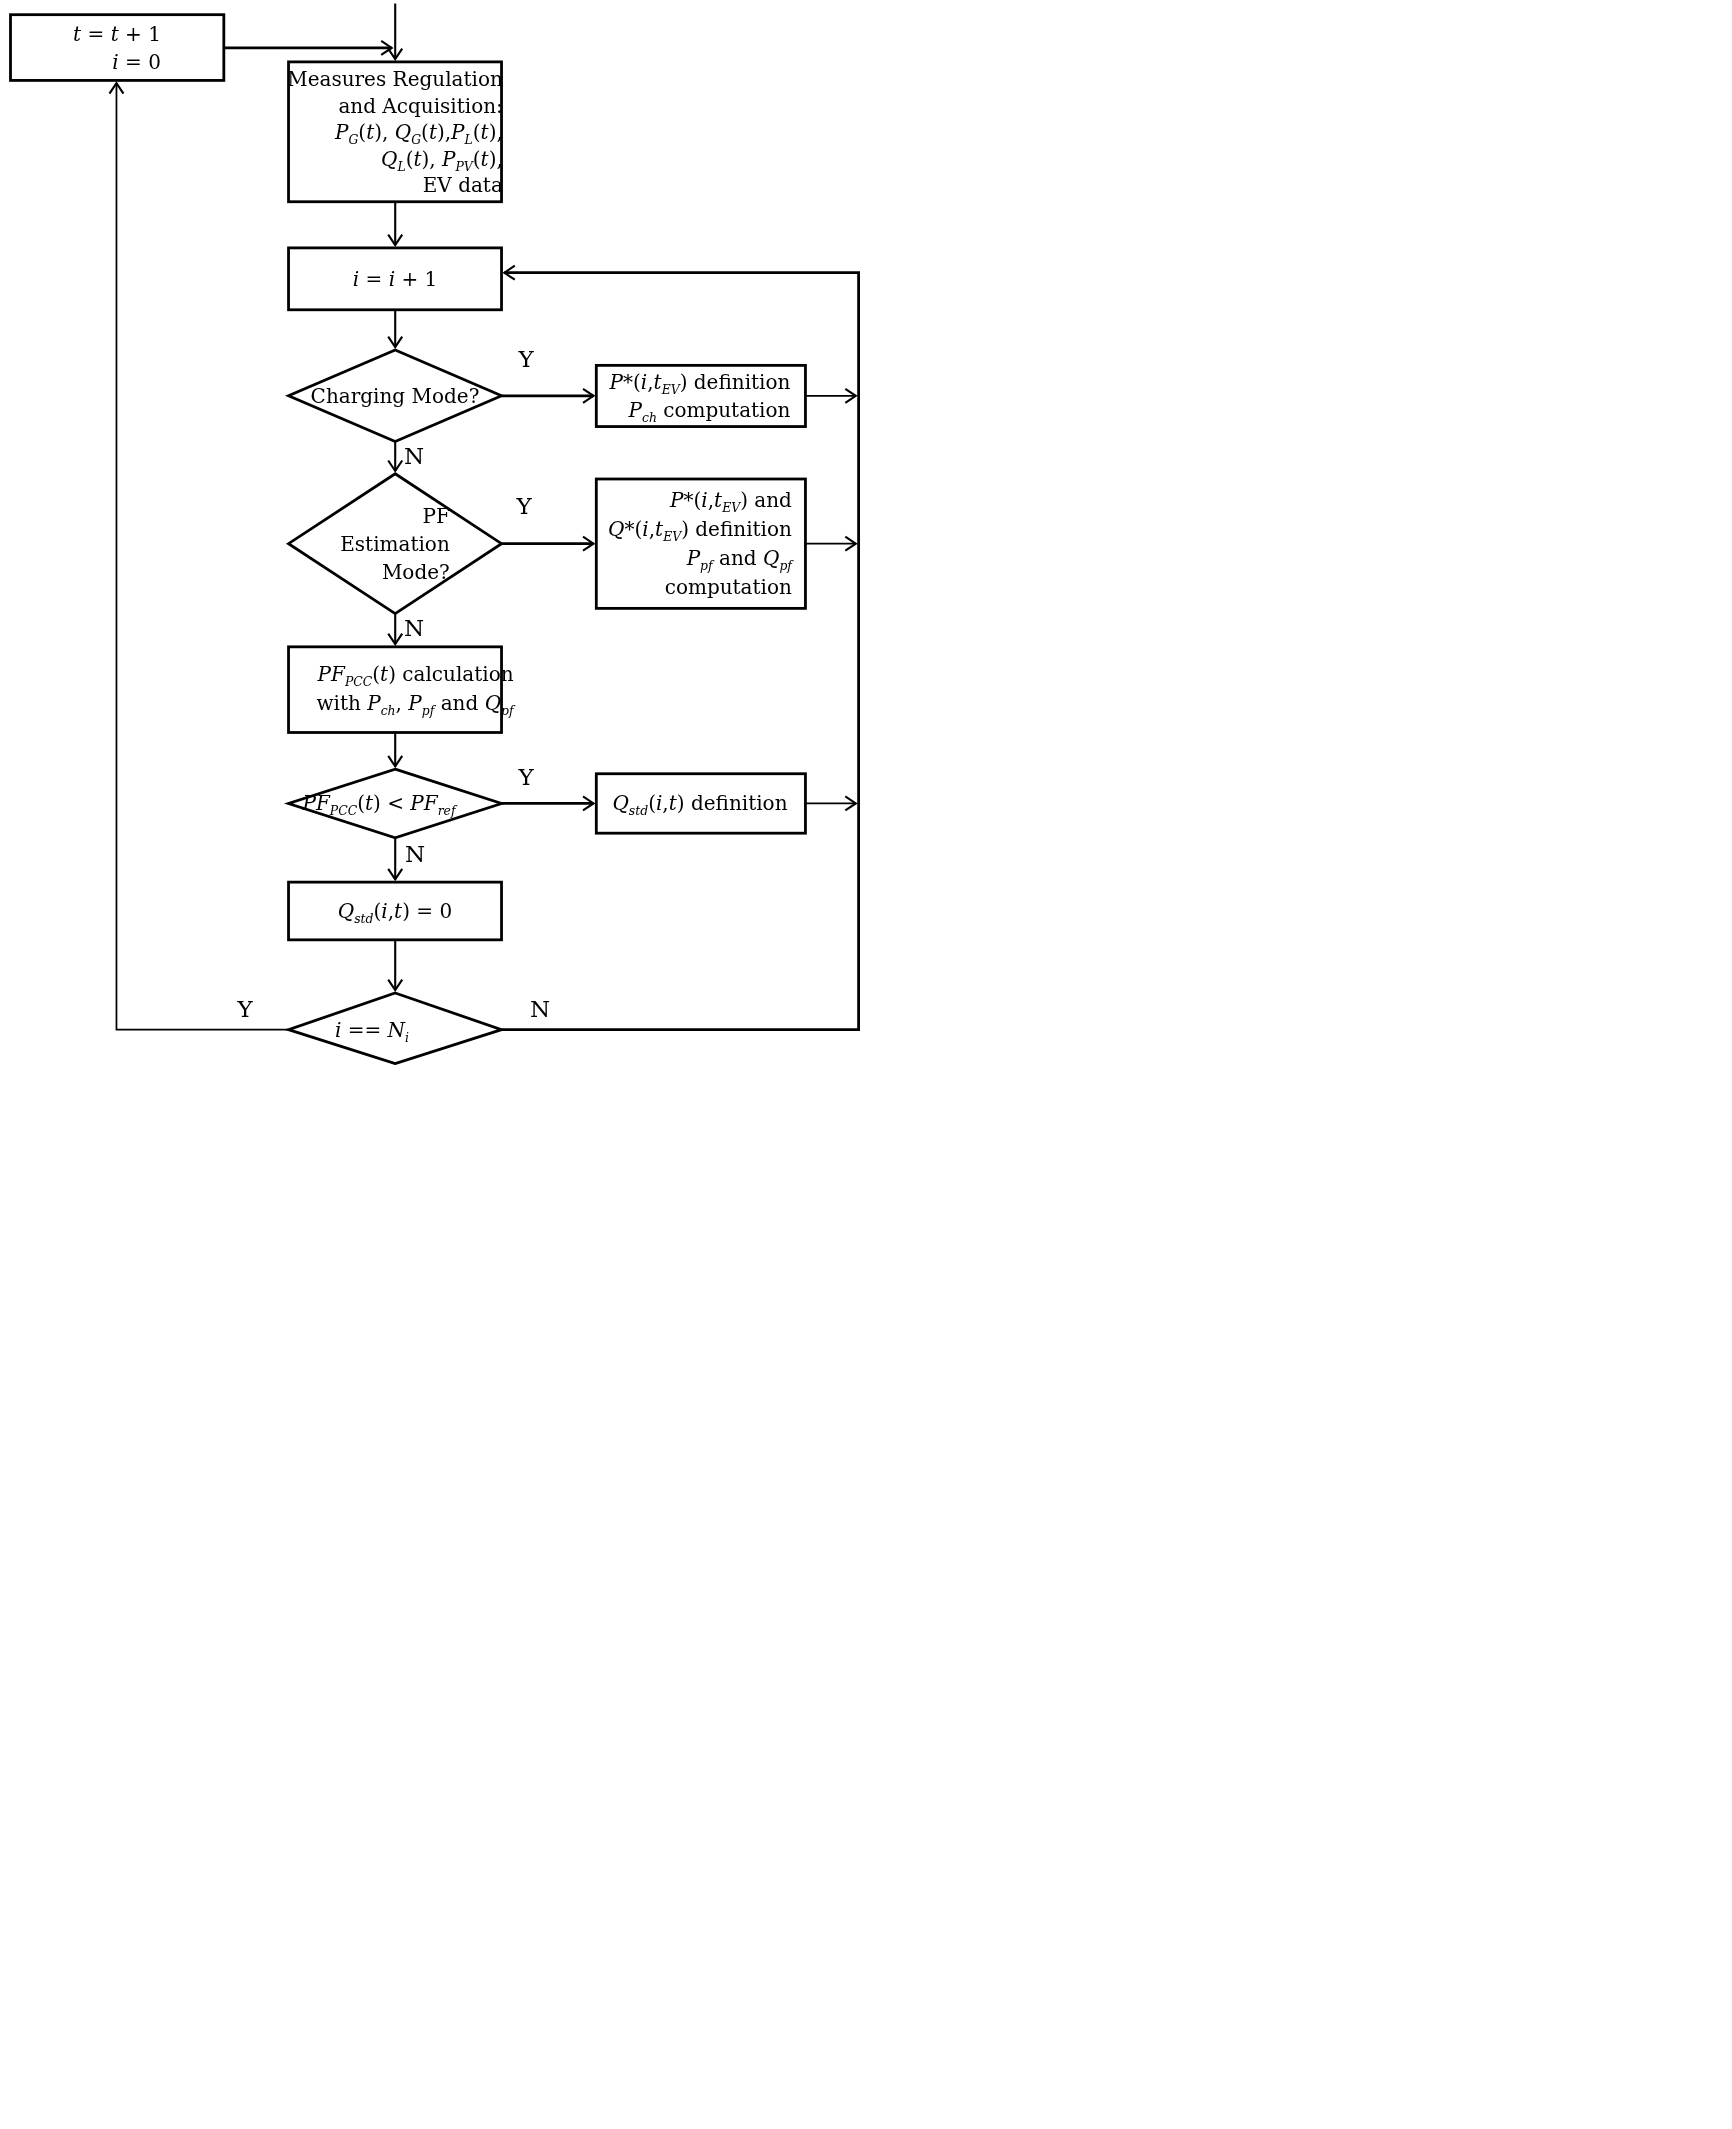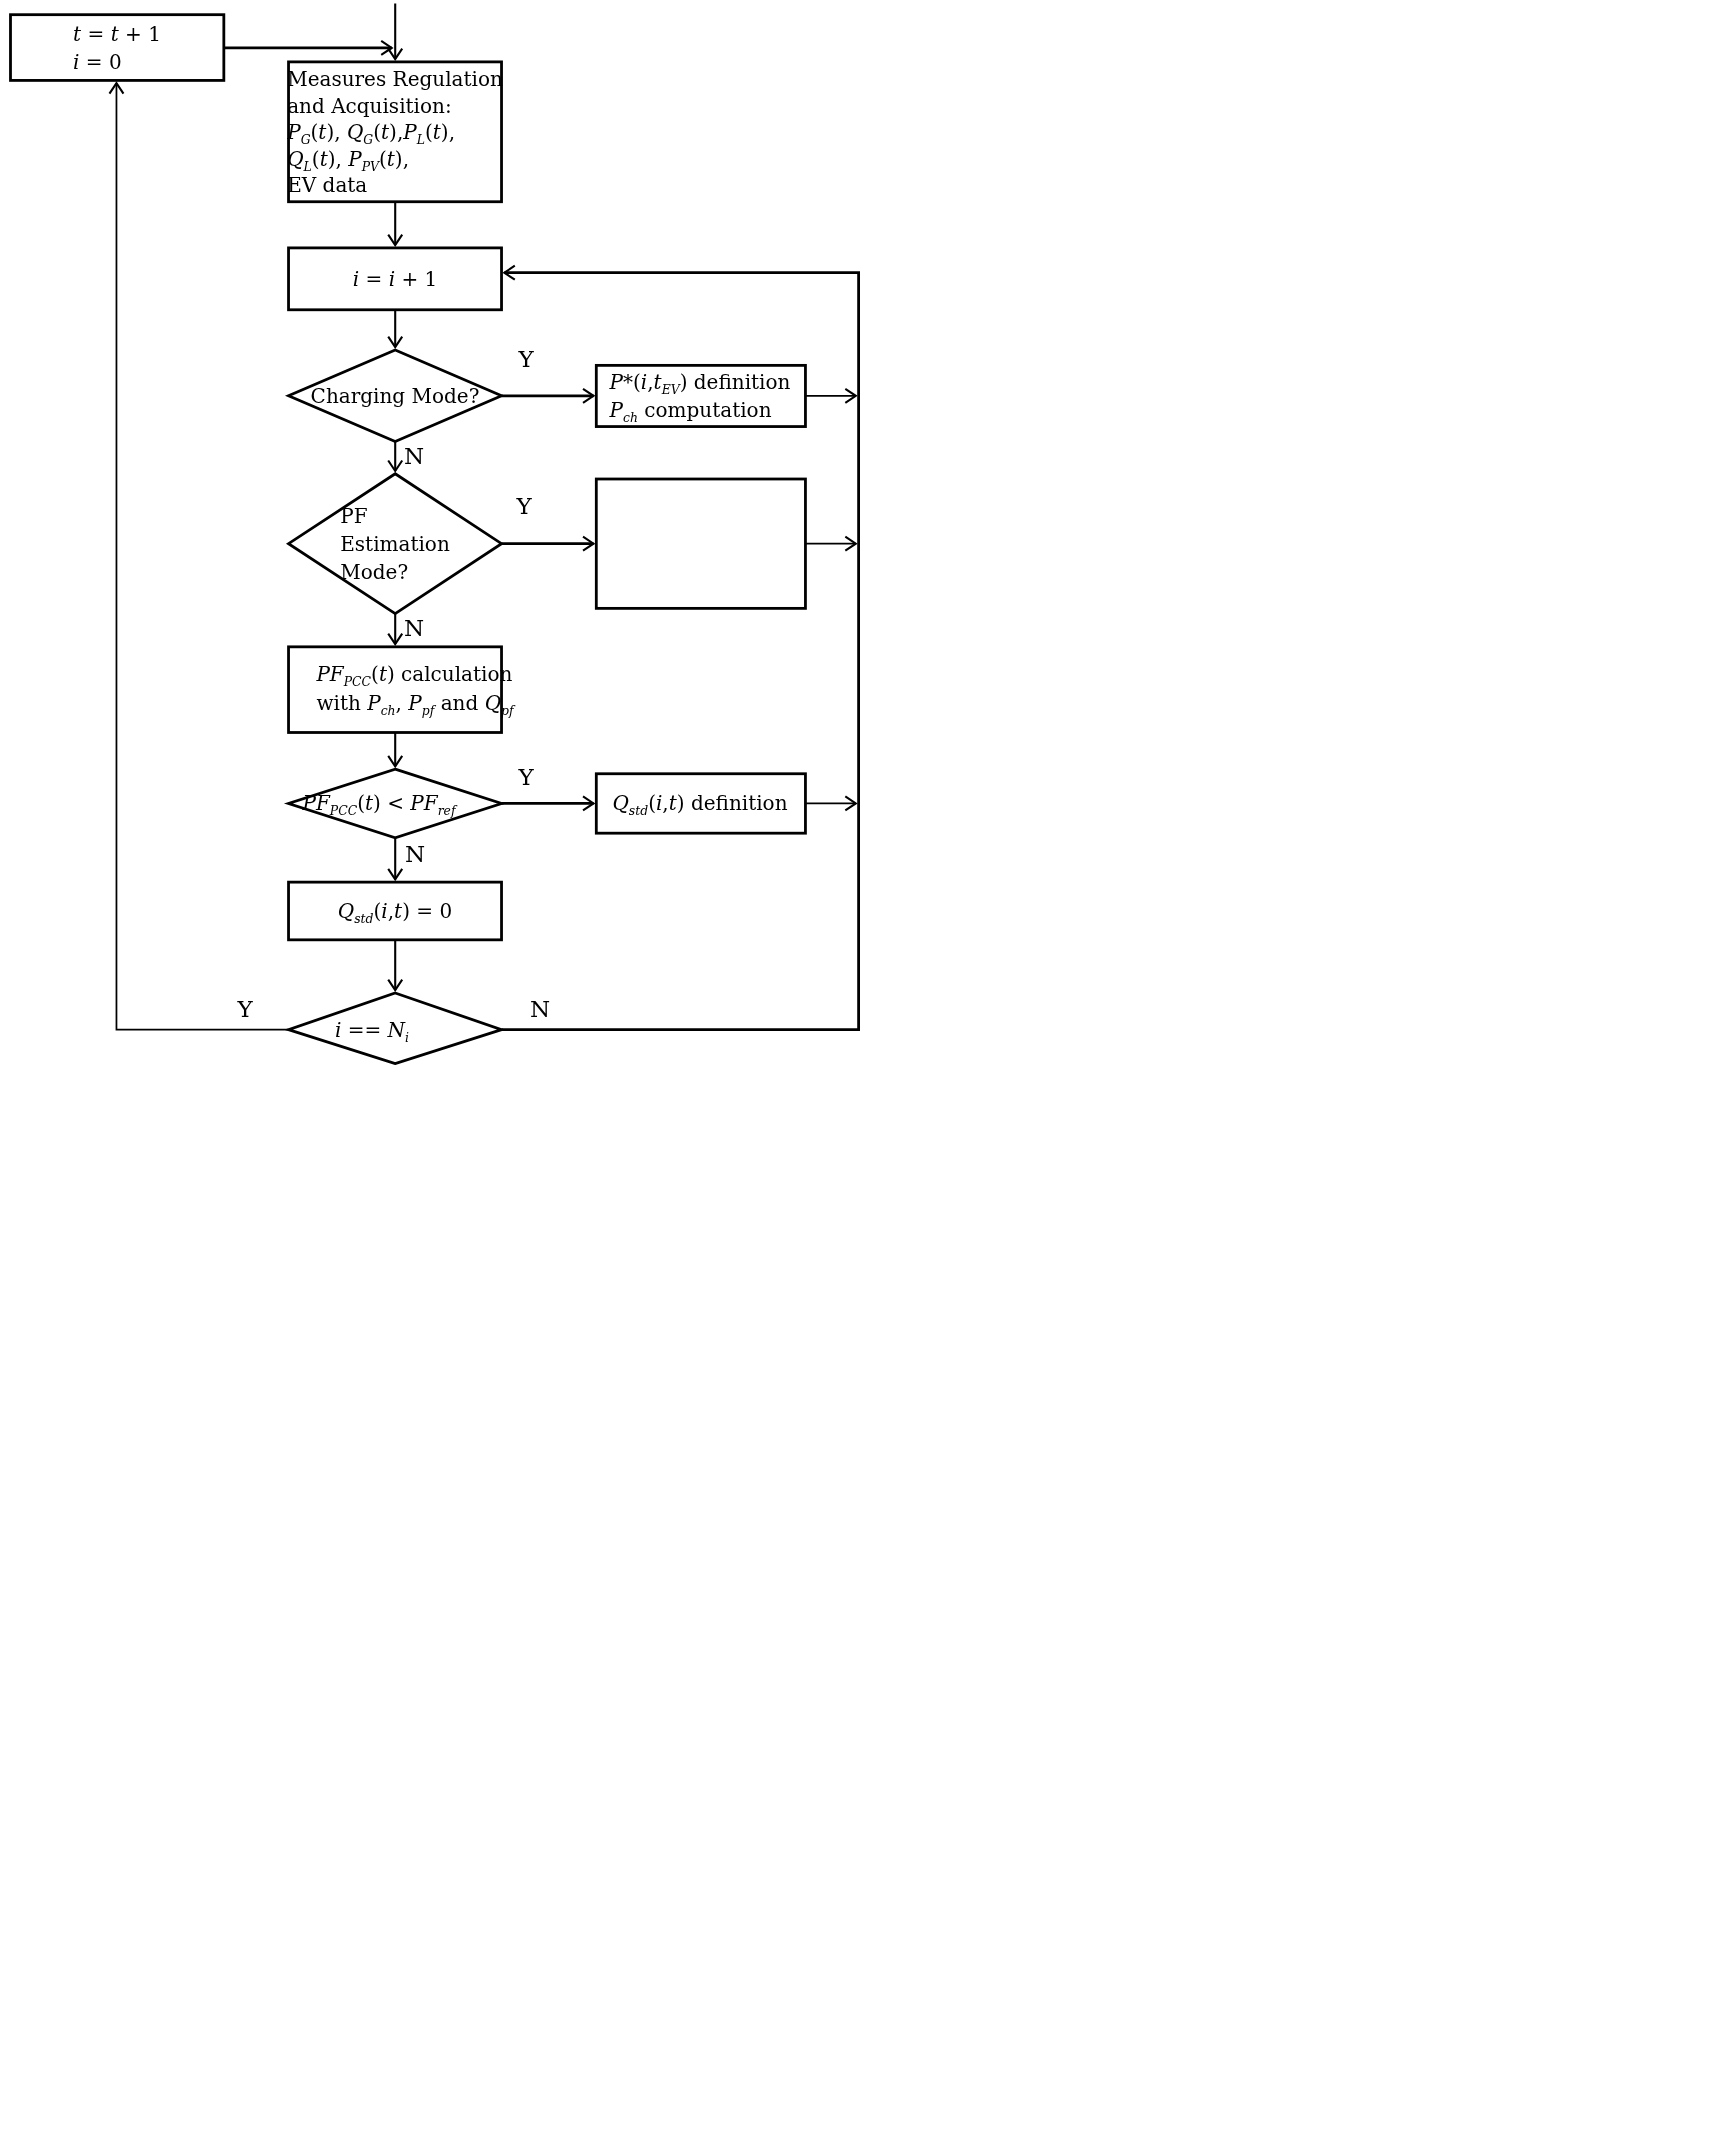--- a/index.html
+++ b/index.html
@@ -3,21 +3,21 @@
 <meta charset="utf-8">
 <style>
   html,body{margin:0;padding:0;background:#ffffff;}
   .stage{
     position:relative;width:867px;height:1065px;background:#ffffff;
     font-family:"DejaVu Serif", serif;color:#000;overflow:hidden;
   }
   svg.wires{position:absolute;left:0;top:0;width:100%;height:100%;}
   .txt{
     position:absolute;transform:translate(-50%,-50%);
-    text-align:left;white-space:nowrap;
+    text-align:right;white-space:nowrap;
     font-size:20px;line-height:28px;
   }
   .lh38{line-height:26.6px;}
   .lh42{line-height:29px;}
   .txt i{font-style:italic;}
   .txt sub{font-size:62%;line-height:0;}
   .yn{
     position:absolute;transform:translate(-50%,-50%);
     font-size:23px;line-height:23px;
   }
@@ -92,20 +92,26 @@
     <div><i>P</i>*(<i>i</i>,<i>t</i><sub><i>EV</i></sub>) definition</div>
     <div><i>P</i><sub><i>ch</i></sub> computation</div>
   </div>
 
   <div class="txt" style="left:395px;top:544px">
     <div>PF</div>
     <div>Estimation</div>
     <div>Mode?</div>
   </div>
 
+  <div class="txt lh42" style="left:700px;top:544px">
+    <div><i>P</i>*(<i>i</i>,<i>t</i><sub><i>EV</i></sub>) and</div>
+    <div><i>Q</i>*(<i>i</i>,<i>t</i><sub><i>EV</i></sub>) definition</div>
+    <div><i>P</i><sub><i>pf</i></sub> and <i>Q</i><sub><i>pf</i></sub></div>
+    <div>computation</div>
+  </div>
 
   <div class="txt lh42" style="left:415px;top:689px">
     <div><i>PF</i><sub><i>PCC</i></sub>(<i>t</i>) calculation</div>
     <div>with <i>P</i><sub><i>ch</i></sub>, <i>P</i><sub><i>pf</i></sub> and <i>Q</i><sub><i>pf</i></sub></div>
   </div>
 
   <div class="txt" style="left:379px;top:803px">
     <div><i>PF</i><sub><i>PCC</i></sub>(<i>t</i>) &lt; <i>PF</i><sub><i>ref</i></sub></div>
   </div>
 

